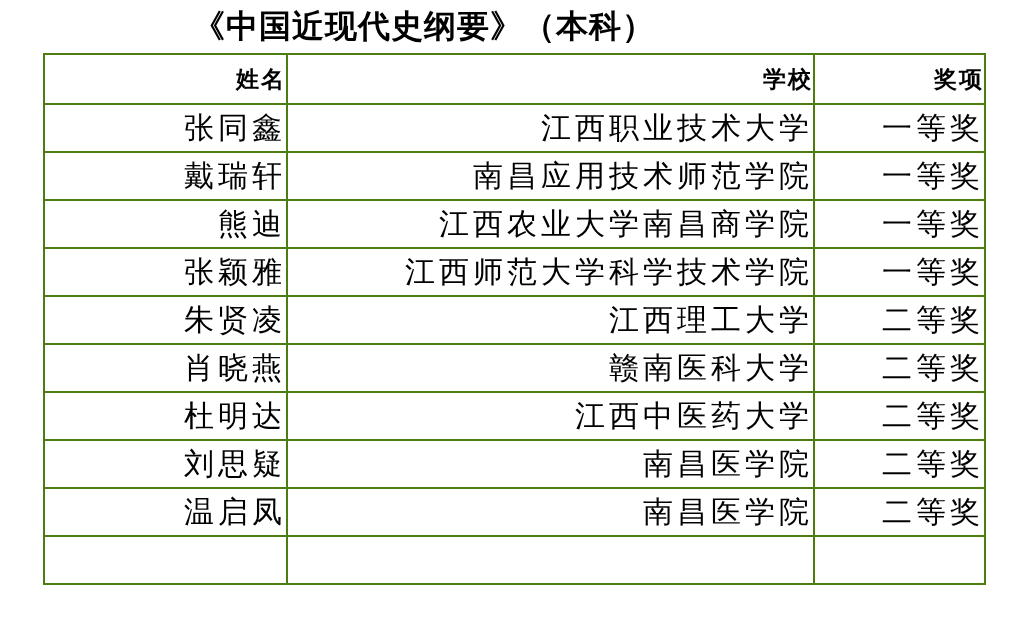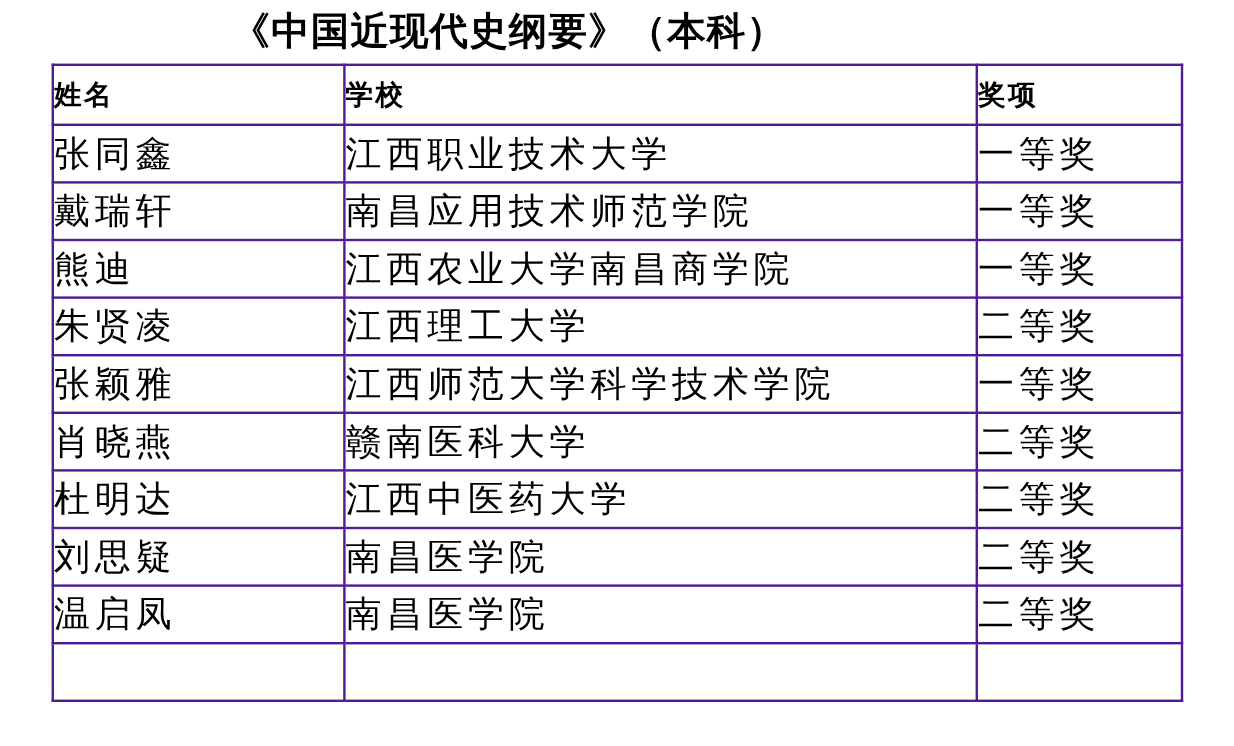--- a/index.html
+++ b/index.html
@@ -32,22 +32,22 @@
     width: 941px;
     border-collapse: collapse;
     table-layout: fixed;
     background: #ffffff;
   }
   .award-table col.c-name   { width: 243px; }
   .award-table col.c-school { width: 527px; }
   .award-table col.c-award  { width: 171px; }
   .award-table th,
   .award-table td {
-    border: 2px solid #4c1d95;
-    text-align: left;
+    border: 2px solid #4d7c0f;
+    text-align: right;
     vertical-align: middle;
     padding: 0;
     overflow: hidden;
     white-space: nowrap;
   }
   .award-table th {
     height: 50px;
     font-family: "Liberation Sans", sans-serif;
     font-weight: bold;
     font-size: 23px;
@@ -91,28 +91,28 @@
         <td>戴瑞轩</td>
         <td>南昌应用技术师范学院</td>
         <td>一等奖</td>
       </tr>
       <tr>
         <td>熊迪</td>
         <td>江西农业大学南昌商学院</td>
         <td>一等奖</td>
       </tr>
       <tr>
+        <td>张颖雅</td>
+        <td>江西师范大学科学技术学院</td>
+        <td>一等奖</td>
+      </tr>
+      <tr>
         <td>朱贤凌</td>
         <td>江西理工大学</td>
         <td>二等奖</td>
-      </tr>
-      <tr>
-        <td>张颖雅</td>
-        <td>江西师范大学科学技术学院</td>
-        <td>一等奖</td>
       </tr>
       <tr>
         <td>肖晓燕</td>
         <td>赣南医科大学</td>
         <td>二等奖</td>
       </tr>
       <tr>
         <td>杜明达</td>
         <td>江西中医药大学</td>
         <td>二等奖</td>

